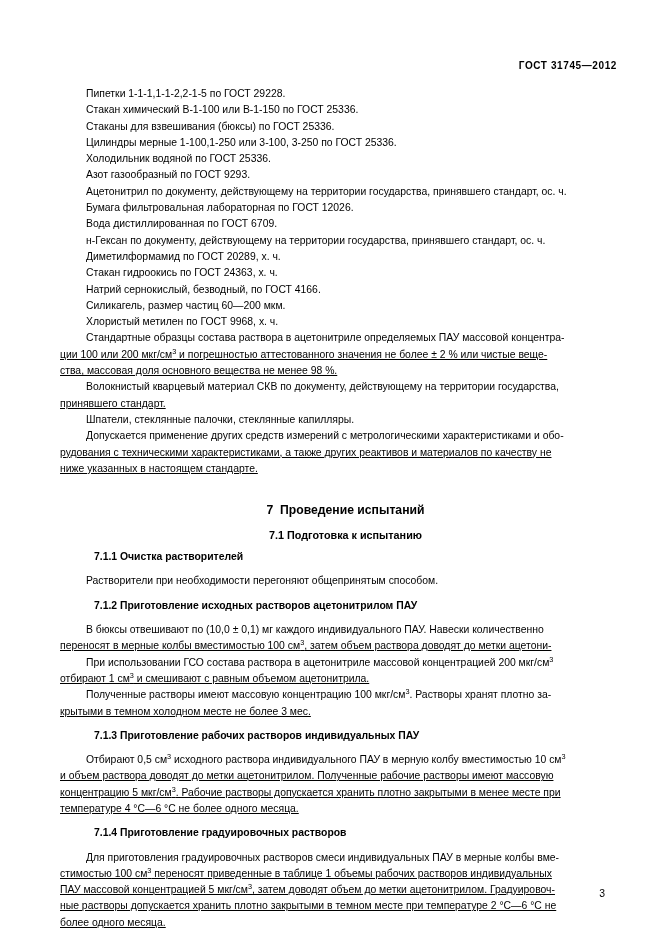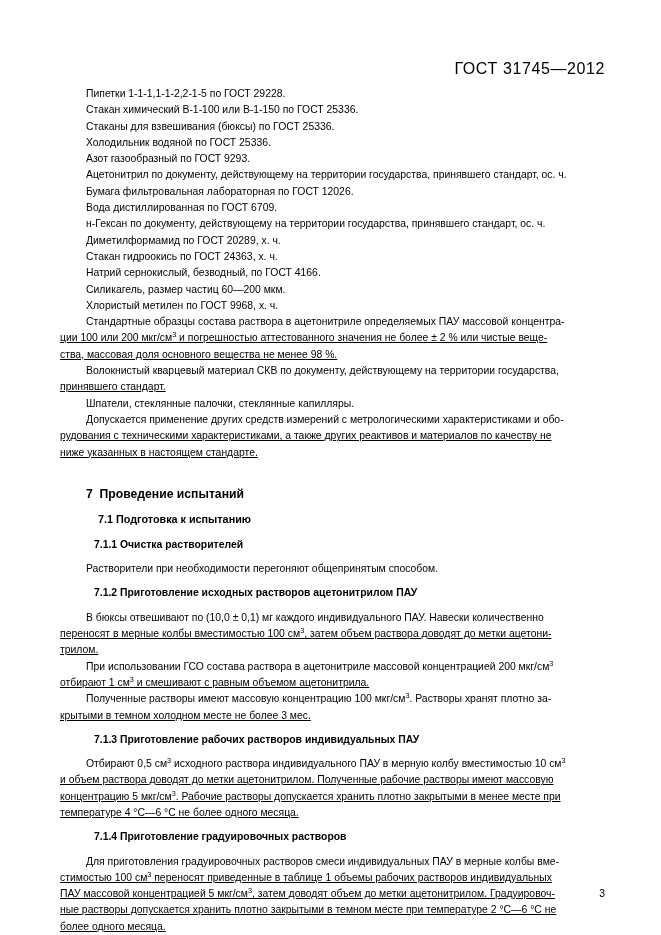--- a/index.html
+++ b/index.html
@@ -18,23 +18,23 @@
   .page {
     position: relative;
     width: 661px;
     height: 935px;
     box-sizing: border-box;
     padding: 0;
   }
   .header {
     position: absolute;
     top: 60px;
-    right: 56px;
-    font-size: 16px;
-    font-weight: normal;
+    right: 44px;
+    font-size: 10px;
+    font-weight: bold;
     letter-spacing: 0.6px;
   }
   .content {
     position: absolute;
     top: 86px;
     left: 60px;
     right: 56px;
   }
   p {
     margin: 0;
@@ -57,26 +57,28 @@
   h2.section {
     font-size: 12.2px;
     font-weight: bold;
     margin: 0;
     padding: 0;
   }
   .sec-wrap {
     margin-top: 26px;
     margin-bottom: 10px;
     padding-left: 26px;
+    text-align: center;
   }
   h3.sub {
     font-size: 10.8px;
     font-weight: bold;
-    margin: 12px;
+    margin: 0;
     padding-left: 26px;
+    text-align: center;
   }
   .sub-wrap {
     margin-top: 12px;
     margin-bottom: 8px;
   }
   .subsub {
     font-size: 10.4px;
     font-weight: bold;
     text-indent: 26px;
     margin: 8px;
@@ -94,20 +96,21 @@
 
 <div class="page">
 
   <div class="header">ГОСТ 31745—2012</div>
 
   <div class="content">
 
     <p class="ind">Пипетки 1-1-1,1-1-2,2-1-5 по ГОСТ 29228.</p>
     <p class="ind">Стакан химический В-1-100 или В-1-150 по ГОСТ 25336.</p>
     <p class="ind">Стаканы для взвешивания (бюксы) по ГОСТ 25336.</p>
+    <p class="ind">Цилиндры мерные 1-100,1-250 или 3-100, 3-250 по ГОСТ 25336.</p>
     <p class="ind">Холодильник водяной по ГОСТ 25336.</p>
     <p class="ind">Азот газообразный по ГОСТ 9293.</p>
     <p class="ind">Ацетонитрил по документу, действующему на территории государства, принявшего стандарт, ос. ч.</p>
     <p class="ind">Бумага фильтровальная лабораторная по ГОСТ 12026.</p>
     <p class="ind">Вода дистиллированная по ГОСТ 6709.</p>
     <p class="ind">н-Гексан по документу, действующему на территории государства, принявшего стандарт, ос. ч.</p>
     <p class="ind">Диметилформамид по ГОСТ 20289, х. ч.</p>
     <p class="ind">Стакан гидроокись по ГОСТ 24363, х. ч.</p>
     <p class="ind">Натрий сернокислый, безводный, по ГОСТ 4166.</p>
     <p class="ind">Силикагель, размер частиц 60—200 мкм.</p>
@@ -133,21 +136,20 @@
     <div class="sub-wrap">
       <h3 class="sub"><span>7.1</span>&nbsp;<span>Подготовка к испытанию</span></h3>
     </div>
 
     <p class="subsub">7.1.1  Очистка растворителей</p>
     <p class="ind">Растворители при необходимости перегоняют общепринятым способом.</p>
 
     <p class="subsub">7.1.2  Приготовление исходных растворов ацетонитрилом ПАУ</p>
     <p class="ind">В бюксы отвешивают по (10,0 ± 0,1) мг каждого индивидуального ПАУ. Навески количественно</p>
     <p class="nohang"><span>переносят в мерные колбы вместимостью 100 см</span><sup>3</sup><span>, затем объем раствора доводят до метки ацетони-</span></p>
-    <p class="nohang">трилом.</p>
     <p class="ind"><span>При использовании ГСО состава раствора в ацетонитриле массовой концентрацией 200 мкг/см</span><sup>3</sup></p>
     <p class="nohang"><span>отбирают 1 см</span><sup>3</sup><span> и смешивают с равным объемом ацетонитрила.</span></p>
     <p class="ind"><span>Полученные растворы имеют массовую концентрацию 100 мкг/см</span><sup>3</sup><span>. Растворы хранят плотно за-</span></p>
     <p class="nohang">крытыми в темном холодном месте не более 3 мес.</p>
 
     <p class="subsub">7.1.3  Приготовление рабочих растворов индивидуальных ПАУ</p>
     <p class="ind"><span>Отбирают 0,5 см</span><sup>3</sup><span> исходного раствора индивидуального ПАУ в мерную колбу вместимостью 10 см</span><sup>3</sup></p>
     <p class="nohang">и объем раствора доводят до метки ацетонитрилом. Полученные рабочие растворы имеют массовую</p>
     <p class="nohang"><span>концентрацию 5 мкг/см</span><sup>3</sup><span>. Рабочие растворы допускается хранить плотно закрытыми в менее месте при</span></p>
     <p class="nohang">температуре 4 °С—6 °С не более одного месяца.</p>

